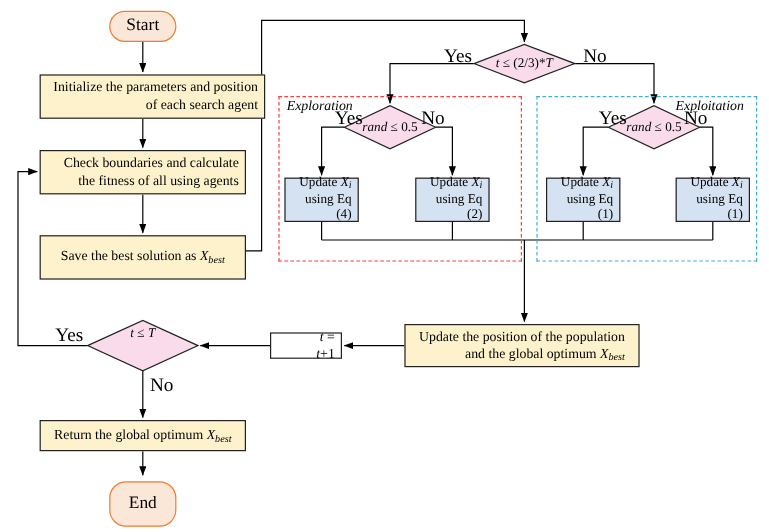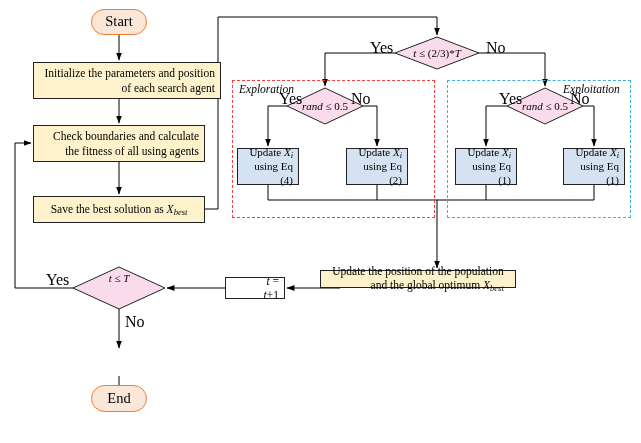--- a/index.html
+++ b/index.html
@@ -70,25 +70,25 @@
       <polygon points="73,288 119,267 165,288 119,309"></polygon>
     </g>
   </svg>
 
   <div class="dashed-red" style="left:232px;top:80px;width:203px;height:138px"></div>
   <div class="dashed-blue" style="left:447px;top:80px;width:184px;height:138px"></div>
   <div class="dlabel" style="left:239px;top:83px">Exploration</div>
   <div class="dlabel" style="left:563px;top:83px">Exploitation</div>
 
   <div class="node oval" style="left:91px;top:9px;width:56px;height:26px">Start</div>
-  <div class="node oval" style="left:91px;top:385px;width:56px;height:27px">End</div>
+  <div class="node oval" style="left:91px;top:401px;width:56px;height:38px">End</div>
 
   <div class="node fill-yellow" style="left:33px;top:62px;width:188px;height:37px">Initialize the parameters and position of each search agent</div>
   <div class="node fill-yellow" style="left:33px;top:125px;width:172px;height:37px">Check boundaries and calculate the fitness of all using agents</div>
-  <div class="node fill-yellow" style="left:33px;top:196px;width:172px;height:27px">
+  <div class="node fill-yellow" style="left:33px;top:196px;width:172px;height:37px">
     <span><span>Save the best solution as </span><span class="v">X</span><span class="sub">best</span></span>
   </div>
 
   <div class="cond" style="left:395px;top:47px;width:84px"><span class="v">t</span><span> ≤ (2/3)*</span><span class="v">T</span></div>
   <div class="cond" style="left:287px;top:100px;width:76px"><span class="v">rand</span><span> ≤ 0.5</span></div>
   <div class="cond" style="left:507px;top:100px;width:76px"><span class="v">rand</span><span> ≤ 0.5</span></div>
   <div class="cond" style="left:79px;top:272px;width:80px"><span class="v">t</span><span> ≤ </span><span class="v">T</span></div>
 
   <div class="yn" style="left:370px;top:39px">Yes</div>
   <div class="yn" style="left:486px;top:39px">No</div>
@@ -105,20 +105,23 @@
   <div class="node fill-blue" style="left:346px;top:148px;width:62px;height:37px">
     <span><span>Update </span><span class="v">X</span><span class="sub">i</span><br><span>using Eq (2)</span></span>
   </div>
   <div class="node fill-blue" style="left:455px;top:148px;width:62px;height:37px">
     <span><span>Update </span><span class="v">X</span><span class="sub">i</span><br><span>using Eq (1)</span></span>
   </div>
   <div class="node fill-blue" style="left:563px;top:148px;width:62px;height:37px">
     <span><span>Update </span><span class="v">X</span><span class="sub">i</span><br><span>using Eq (1)</span></span>
   </div>
 
-  <div class="node fill-yellow" style="left:320px;top:270px;width:196px;height:18px">
+  <div class="node fill-yellow" style="left:337px;top:270px;width:196px;height:36px">
     <span><span>Update the position of the population</span><br><span>and the global optimum </span><span class="v">X</span><span class="sub">best</span></span>
   </div>
   <div class="node fill-white" style="left:225px;top:277px;width:60px;height:22px">
     <span><span class="v">t</span><span> = </span><span class="v">t</span><span>+1</span></span>
   </div>
+  <div class="node fill-yellow" style="left:33px;top:350px;width:172px;height:26px">
+    <span><span>Return the global optimum </span><span class="v">X</span><span class="sub">best</span></span>
+  </div>
 
 </div>
 
 </body></html>

